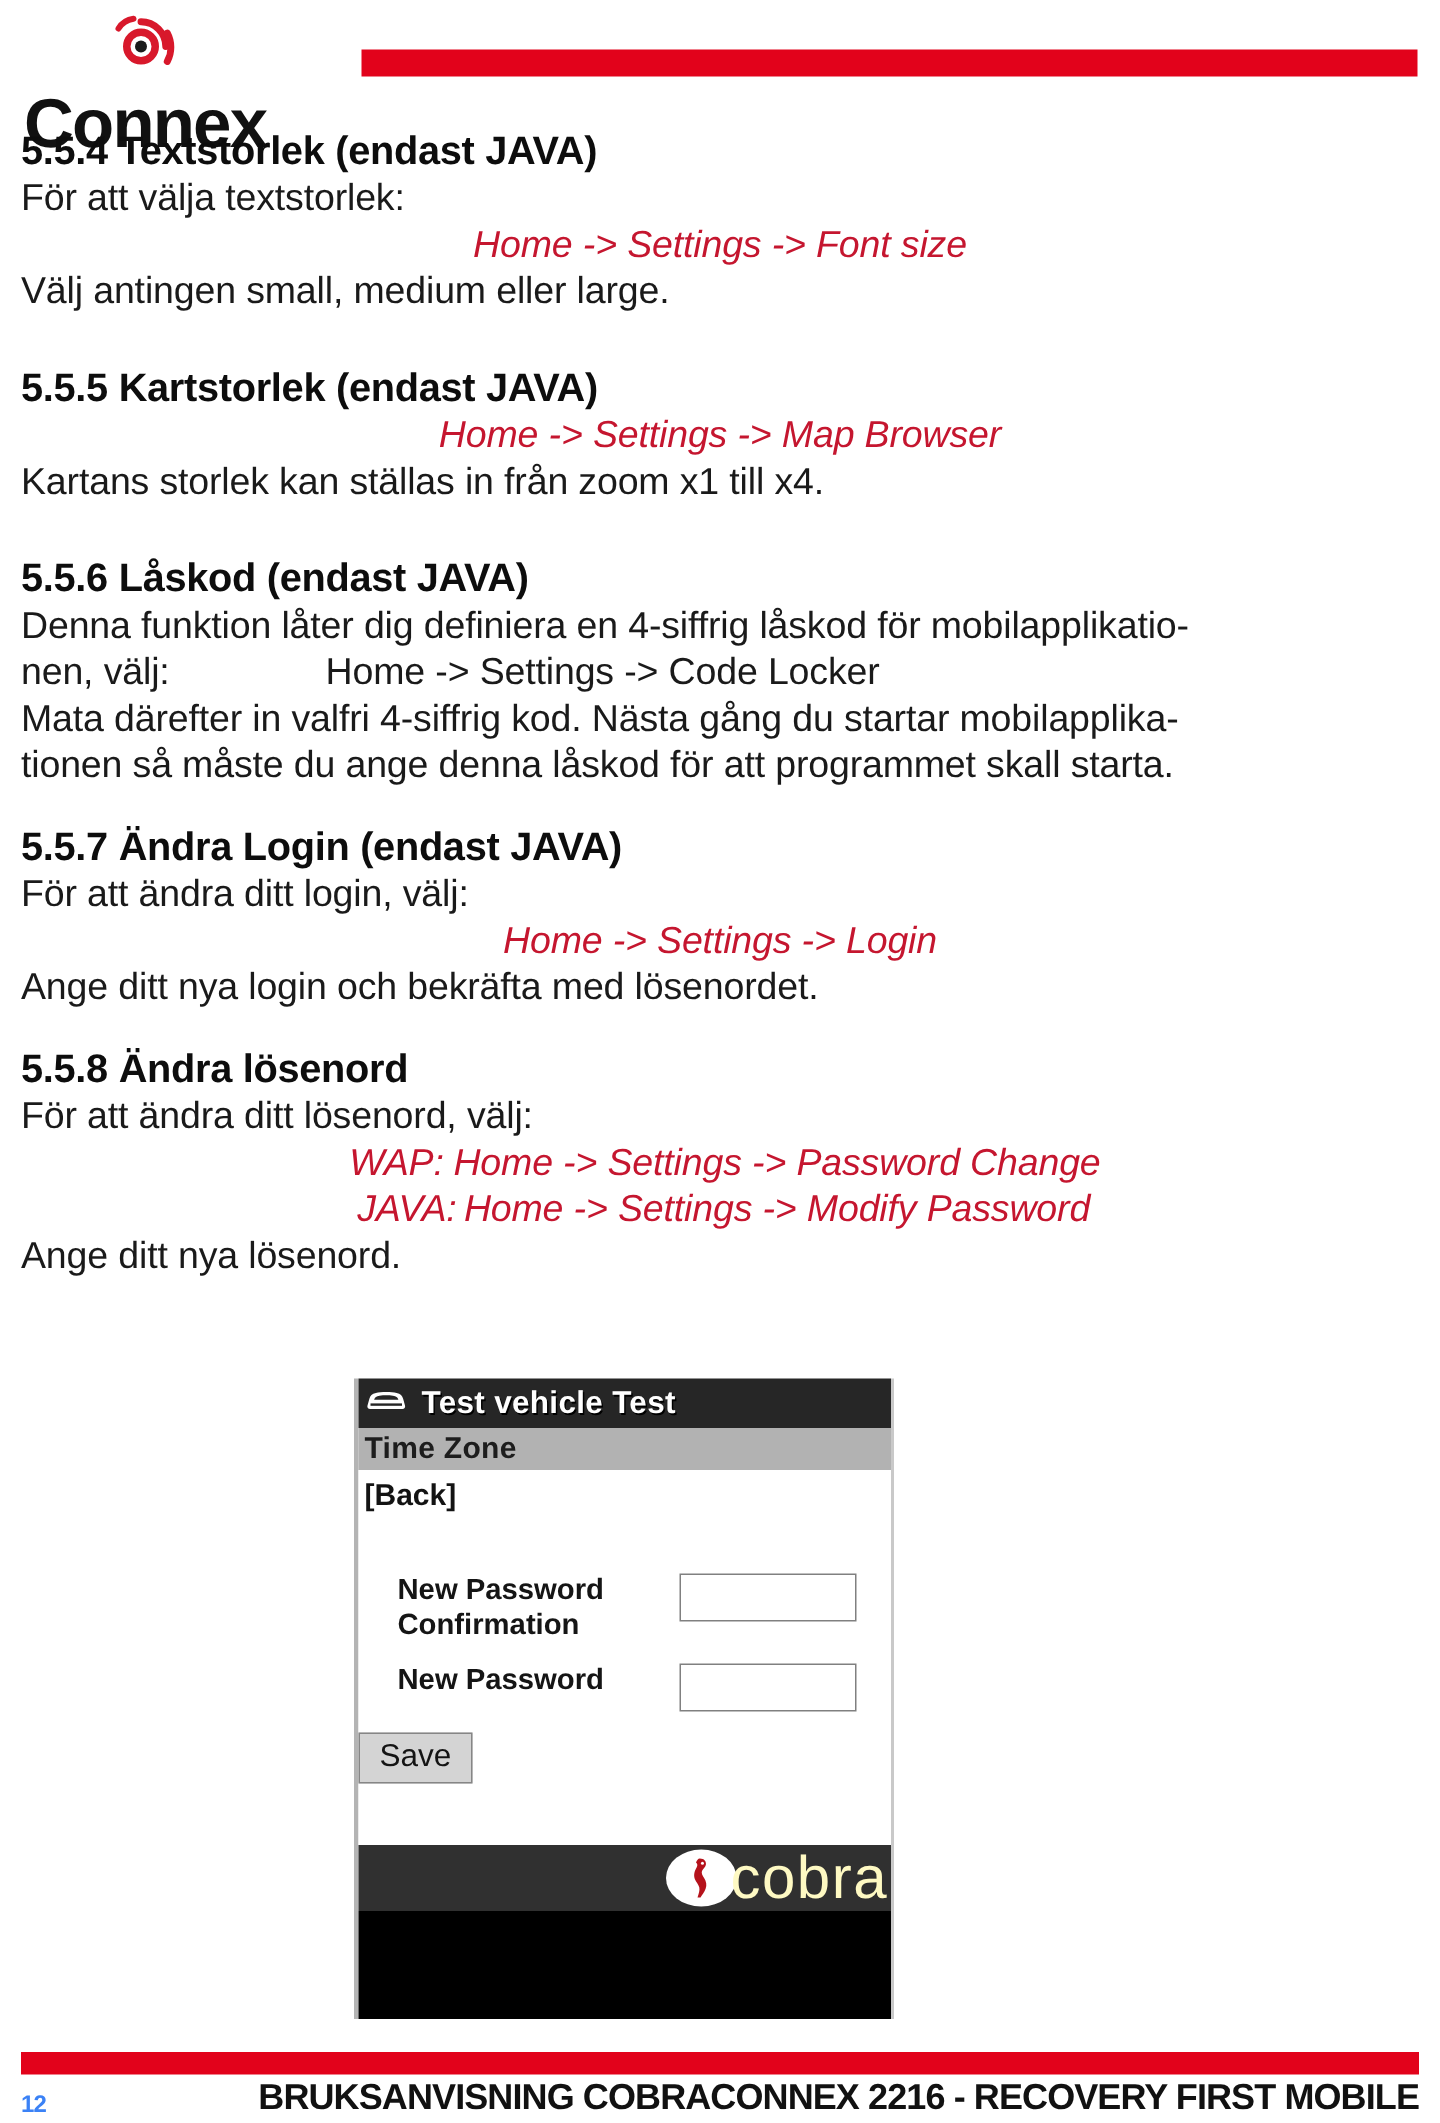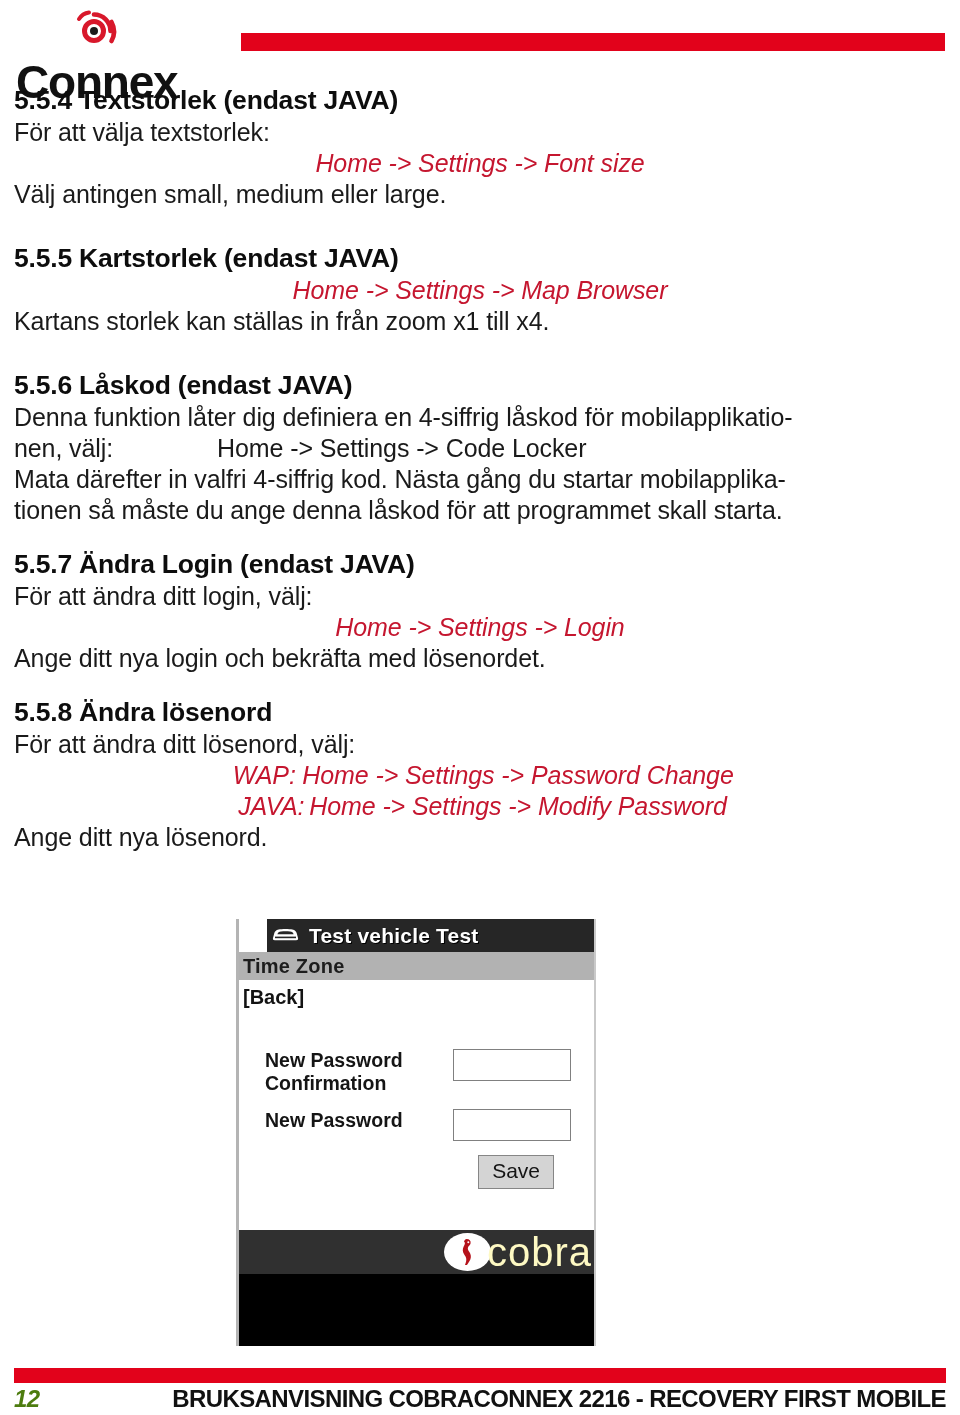--- a/index.html
+++ b/index.html
@@ -93,21 +93,20 @@
     background: #ffffff;
     border-left: 3px solid #b4b4b4;
     border-right: 2px solid #c9c9c9;
   }
   .shot-titlebar {
     height: 33px;
     background: #262626;
     display: flex;
     align-items: center;
     padding-left: 4px;
-    margin-left: 28px;
   }
   .car-icon { width: 29px; height: 22px; flex: 0 0 auto; }
   .shot-title {
     color: #ffffff;
     font-size: 21px;
     font-weight: bold;
     letter-spacing: 0.2px;
     margin-left: 9px;
     text-shadow: 1px 1px 0 #000;
   }
@@ -153,21 +152,20 @@
   }
   .field-input {
     width: 118px;
     height: 32px;
     background: #ffffff;
     border: 1px solid #808080;
     flex: 0 0 auto;
   }
   .save-row {
     display: flex;
-    justify-content: flex-end;
     padding-right: 40px;
     margin-top: 6px;
   }
   .save-btn {
     background: #d4d4d4;
     border: 1px solid #868686;
     font-size: 21px;
     color: #141414;
     padding: 3px 13px 5px 13px;
     font-family: "Liberation Sans", sans-serif;
@@ -212,25 +210,24 @@
   }
   .footer-bar {
     position: absolute;
     left: 14px; bottom: 32px;
     width: 932px; height: 15px;
     background: #e2021b;
   }
   .footer-page {
     position: absolute;
     left: 14px; bottom: 2px;
-    font-size: 24px;
-    font-weight: bold;
-    color: #4d7c0f;
+    font-size: 16px;
+    font-weight: bold;
+    color: #3b82f6;
     letter-spacing: -0.5px;
-    font-style: italic;
   }
   .footer-title {
     position: absolute;
     right: 14px; bottom: 2px;
     font-size: 24px;
     font-weight: bold;
     color: #111;
     letter-spacing: -0.6px;
     white-space: nowrap;
   }

